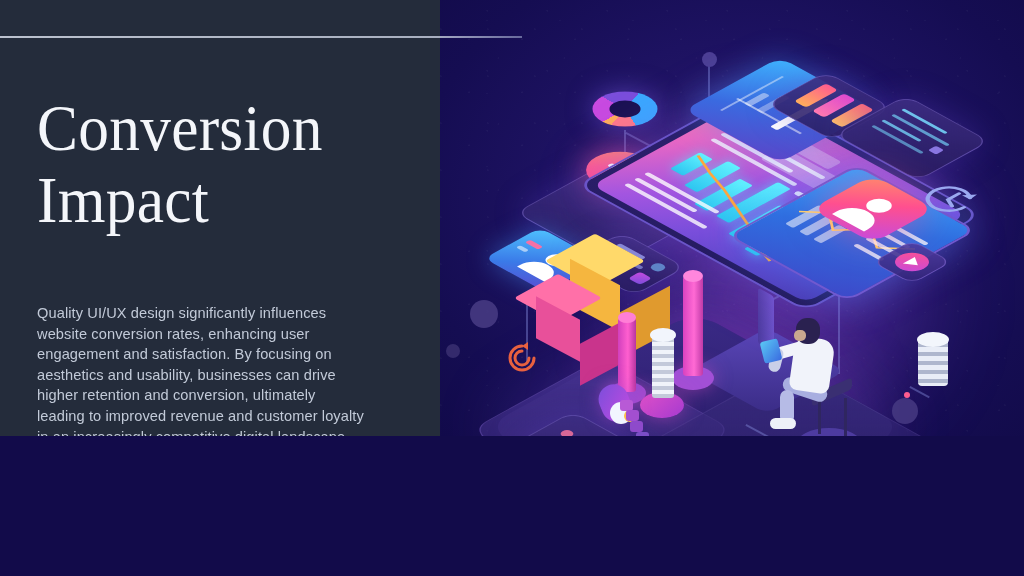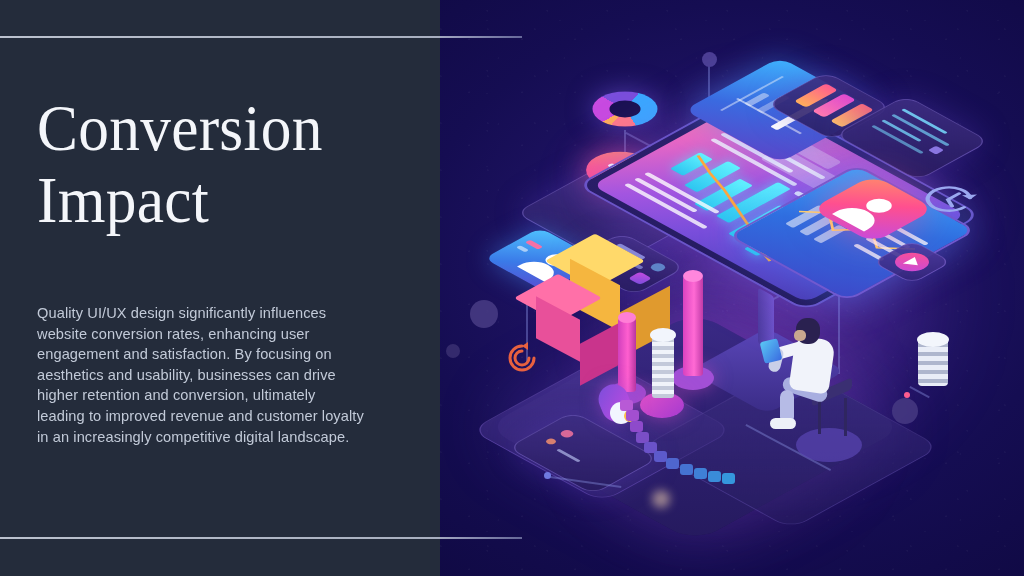--- a/index.html
+++ b/index.html
@@ -2,21 +2,21 @@
 <html><head>
 <meta charset="utf-8">
 <style>
   * { margin:0; padding:0; box-sizing:border-box; }
   html,body { width:1024px; height:576px; overflow:hidden; }
   body {
     font-family:"Liberation Sans", sans-serif;
     background:#120b4a;
     position:relative;
   }
-  .slide { position:absolute; inset:0; width:1024px; height:576px; overflow:hidden; }
+  .slide { position:absolute; inset:0; width:1024px; height:436px; overflow:hidden; }
 
   
   .bg-right {
     position:absolute; inset:0;
     background:
       radial-gradient(ellipse 520px 420px at 72% 46%, #2a1c6e 0%, #1d1261 38%, #150d52 62%, #0f0942 100%),
       linear-gradient(160deg,#100a44 0%,#150e52 45%,#0d0838 100%);
   }
   .bg-noise {
     position:absolute; inset:0;

